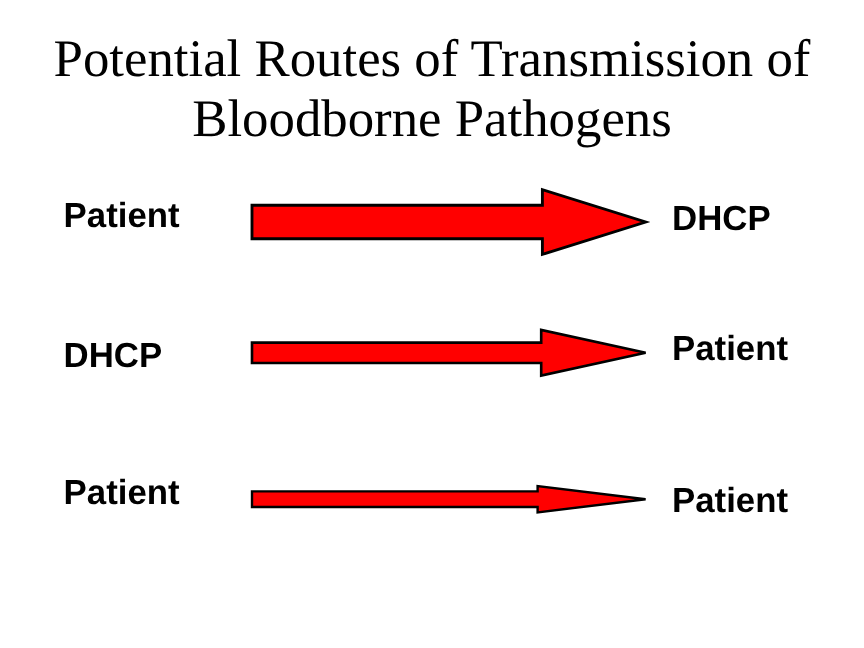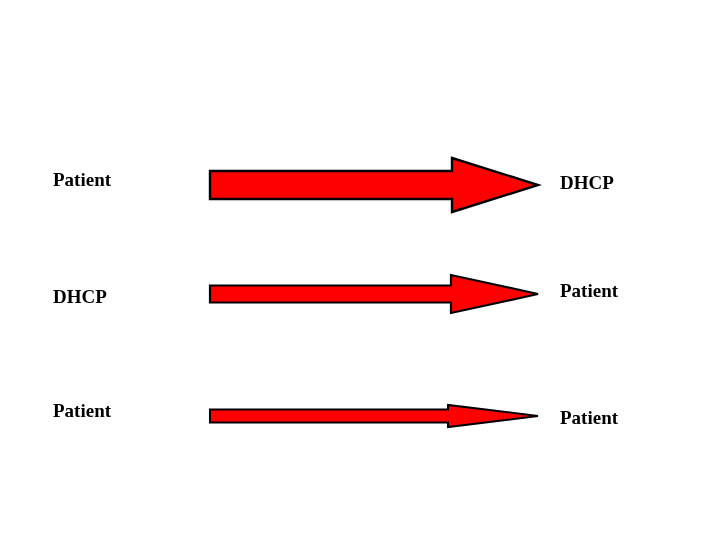--- a/index.html
+++ b/index.html
@@ -26,23 +26,23 @@
     line-height: 50px;
     font-weight: 400;
     color: #000000;
     white-space: nowrap;
   }
   .slide-title .line {
     display: block;
   }
   .route-label {
     position: absolute;
-    font-family: Liberation Serif, serif;
+    font-family: Liberation Sans, sans-serif;
     font-weight: 700;
-    font-size: 19px;
+    font-size: 29px;
     line-height: 30px;
     color: #000000;
     white-space: nowrap;
   }
   .from-label { left: 53px; }
   .to-label   { left: 560px; }
 
   .arrow-svg {
     position: absolute;
     left: 208px;
@@ -61,20 +61,24 @@
 
   .r3-from { top: 396px; }
   .r3-to   { top: 403px; }
   .r3-arrow { top: 386px; }
 </style>
 </head>
 <body>
 
 <div class="slide" style="background: rgb(255, 255, 255);">
 
+  <div class="slide-title" style="color: rgb(0, 0, 0);">
+    <span class="line">Potential Routes of Transmission of</span>
+    <span class="line">Bloodborne Pathogens</span>
+  </div>
 
   <div class="route-label from-label r1-from" style="color: rgb(0, 0, 0);">Patient</div>
   <svg class="arrow-svg r1-arrow" viewBox="0 0 335 60" xmlns="http://www.w3.org/2000/svg">
     <polygon points="2,16 244,16 244,3 330,30 244,57 244,44 2,44" fill="#ff0000" stroke="#000000" stroke-width="2.4" stroke-linejoin="miter"></polygon>
   </svg>
   <div class="route-label to-label r1-to" style="color: rgb(0, 0, 0);">DHCP</div>
 
   <div class="route-label from-label r2-from" style="color: rgb(0, 0, 0);">DHCP</div>
   <svg class="arrow-svg r2-arrow" viewBox="0 0 335 60" xmlns="http://www.w3.org/2000/svg">
     <polygon points="2,21.5 243,21.5 243,11 330,30 243,49 243,38.5 2,38.5" fill="#ff0000" stroke="#000000" stroke-width="2.2" stroke-linejoin="miter"></polygon>

